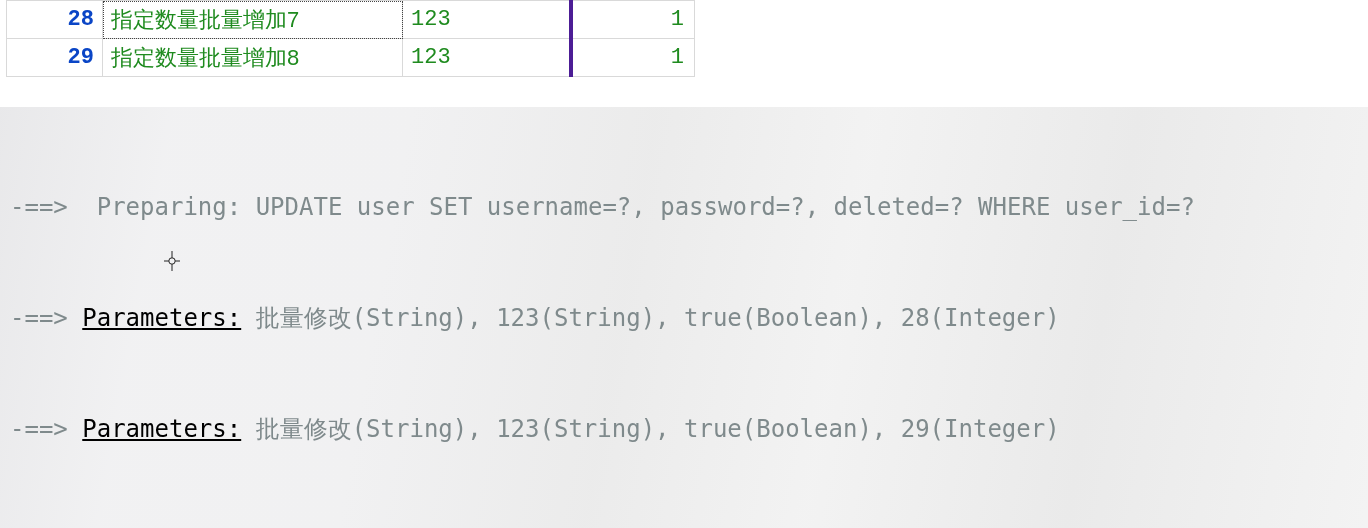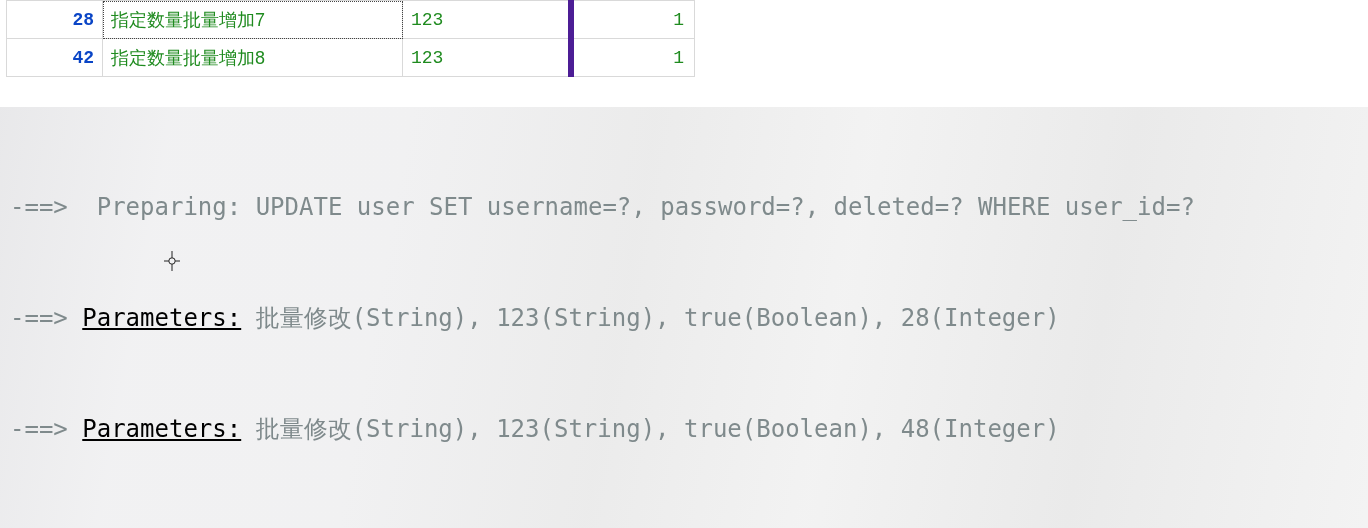--- a/index.html
+++ b/index.html
@@ -11,21 +11,21 @@
       overflow: hidden;
       position: relative;
     }
 
     .table {
       border-collapse: collapse;
       margin-left: 6px;
     }
     .table td {
       padding: 2px 8px;
-      font-size: 18px;
+      font-size: 22px;
       border-top: 1px solid #d9d9d9;
       border-bottom: 1px solid #d9d9d9;
       text-align: left;
       height: 38px;
     }
     .table td.col-id {
       width: 96px;
       text-align: right;
       font-weight: bold;
       color: #0a45c6;
@@ -35,21 +35,21 @@
     .table td.col-name {
       width: 300px;
       color: #1f8b1f;
       border-right: 1px solid #d9d9d9;
       font-family: "Microsoft YaHei", "SimSun", Consolas, sans-serif;
       margin-top: 44px;
     }
     .table td.col-pass {
       width: 168px;
       color: #1f8b1f;
-      border-right: 6px solid #4c1d95;
+      border-right: 4px solid #4c1d95;
     }
     .table td.col-del {
       width: 124px;
       color: #1f8b1f;
       text-align: right;
       border-right: 1px solid #d9d9d9;
       padding-right: 10px;
     }
     .table tr.selected td.col-name {
       outline: 1px dotted #444;
@@ -105,34 +105,34 @@
 
 <table class="table">
   <tbody>
     <tr class="selected">
       <td class="col-id">28</td>
       <td class="col-name">指定数量批量增加7</td>
       <td class="col-pass">123</td>
       <td class="col-del">1</td>
     </tr>
     <tr>
-      <td class="col-id">42</td>
+      <td class="col-id">29</td>
       <td class="col-name">指定数量批量增加8</td>
       <td class="col-pass">123</td>
       <td class="col-del">1</td>
     </tr>
   </tbody>
 </table>
 
 <div class="term-wrap">
   <div class="term-bg"></div>
   <div class="term">
     <div class="line"><span>-==&gt;</span><span>  Preparing:</span><span> UPDATE user SET username=?, password=?, deleted=? WHERE user_id=?</span></div>
     <div class="line"><span>-==&gt;</span> <span class="link">Parameters:</span><span> 批量修改(String), 123(String), true(Boolean), 28(Integer)</span></div>
-    <div class="line"><span>-==&gt;</span> <span class="link">Parameters:</span><span> 批量修改(String), 123(String), true(Boolean), 48(Integer)</span></div>
+    <div class="line"><span>-==&gt;</span> <span class="link">Parameters:</span><span> 批量修改(String), 123(String), true(Boolean), 29(Integer)</span></div>
     
     
     <div class="cursor-target">
       <svg viewBox="0 0 16 20" width="16" height="20">
         <g stroke="#222" stroke-width="1" fill="none">
           <circle cx="8" cy="10" r="3.2"></circle>
           <line x1="8" y1="0" x2="8" y2="6.8"></line>
           <line x1="8" y1="13.2" x2="8" y2="20"></line>
           <line x1="0" y1="10" x2="4.8" y2="10"></line>
           <line x1="11.2" y1="10" x2="16" y2="10"></line>

